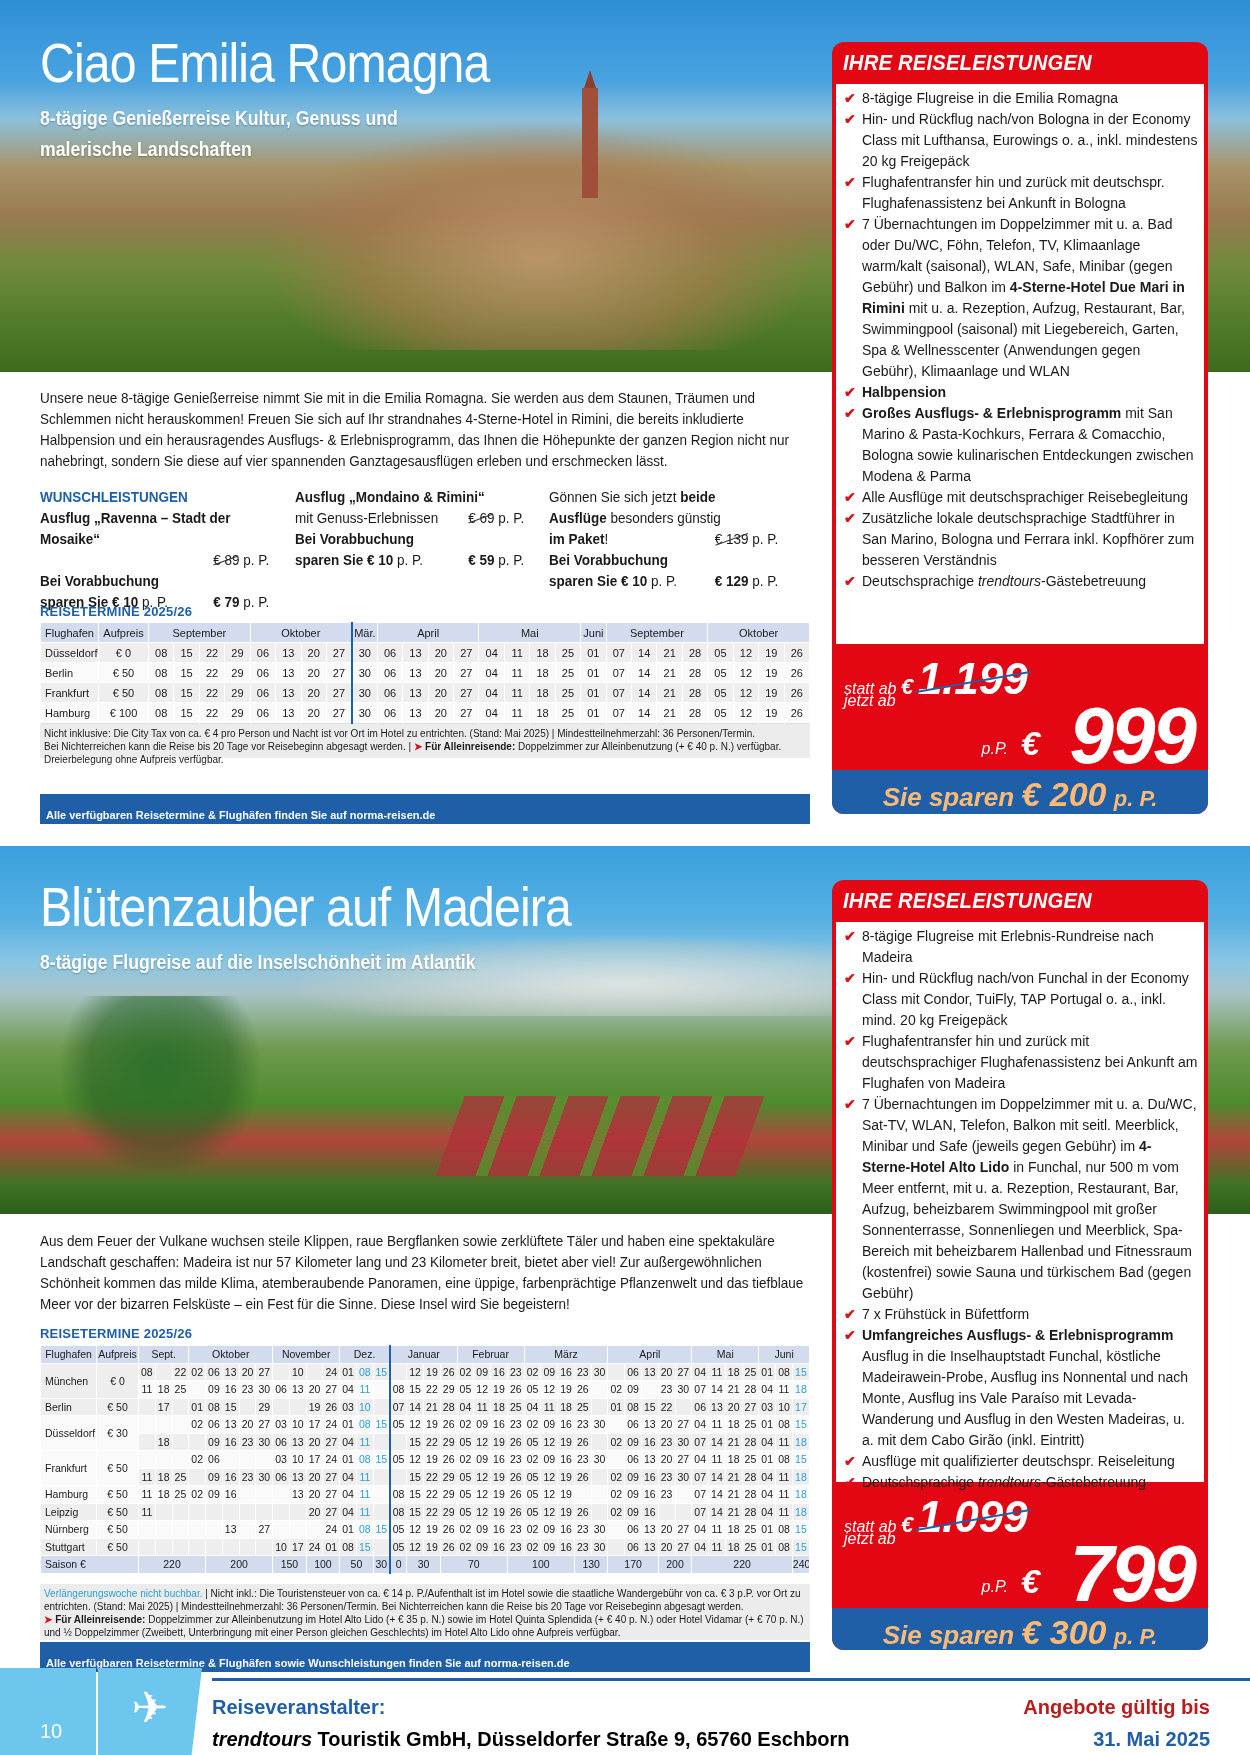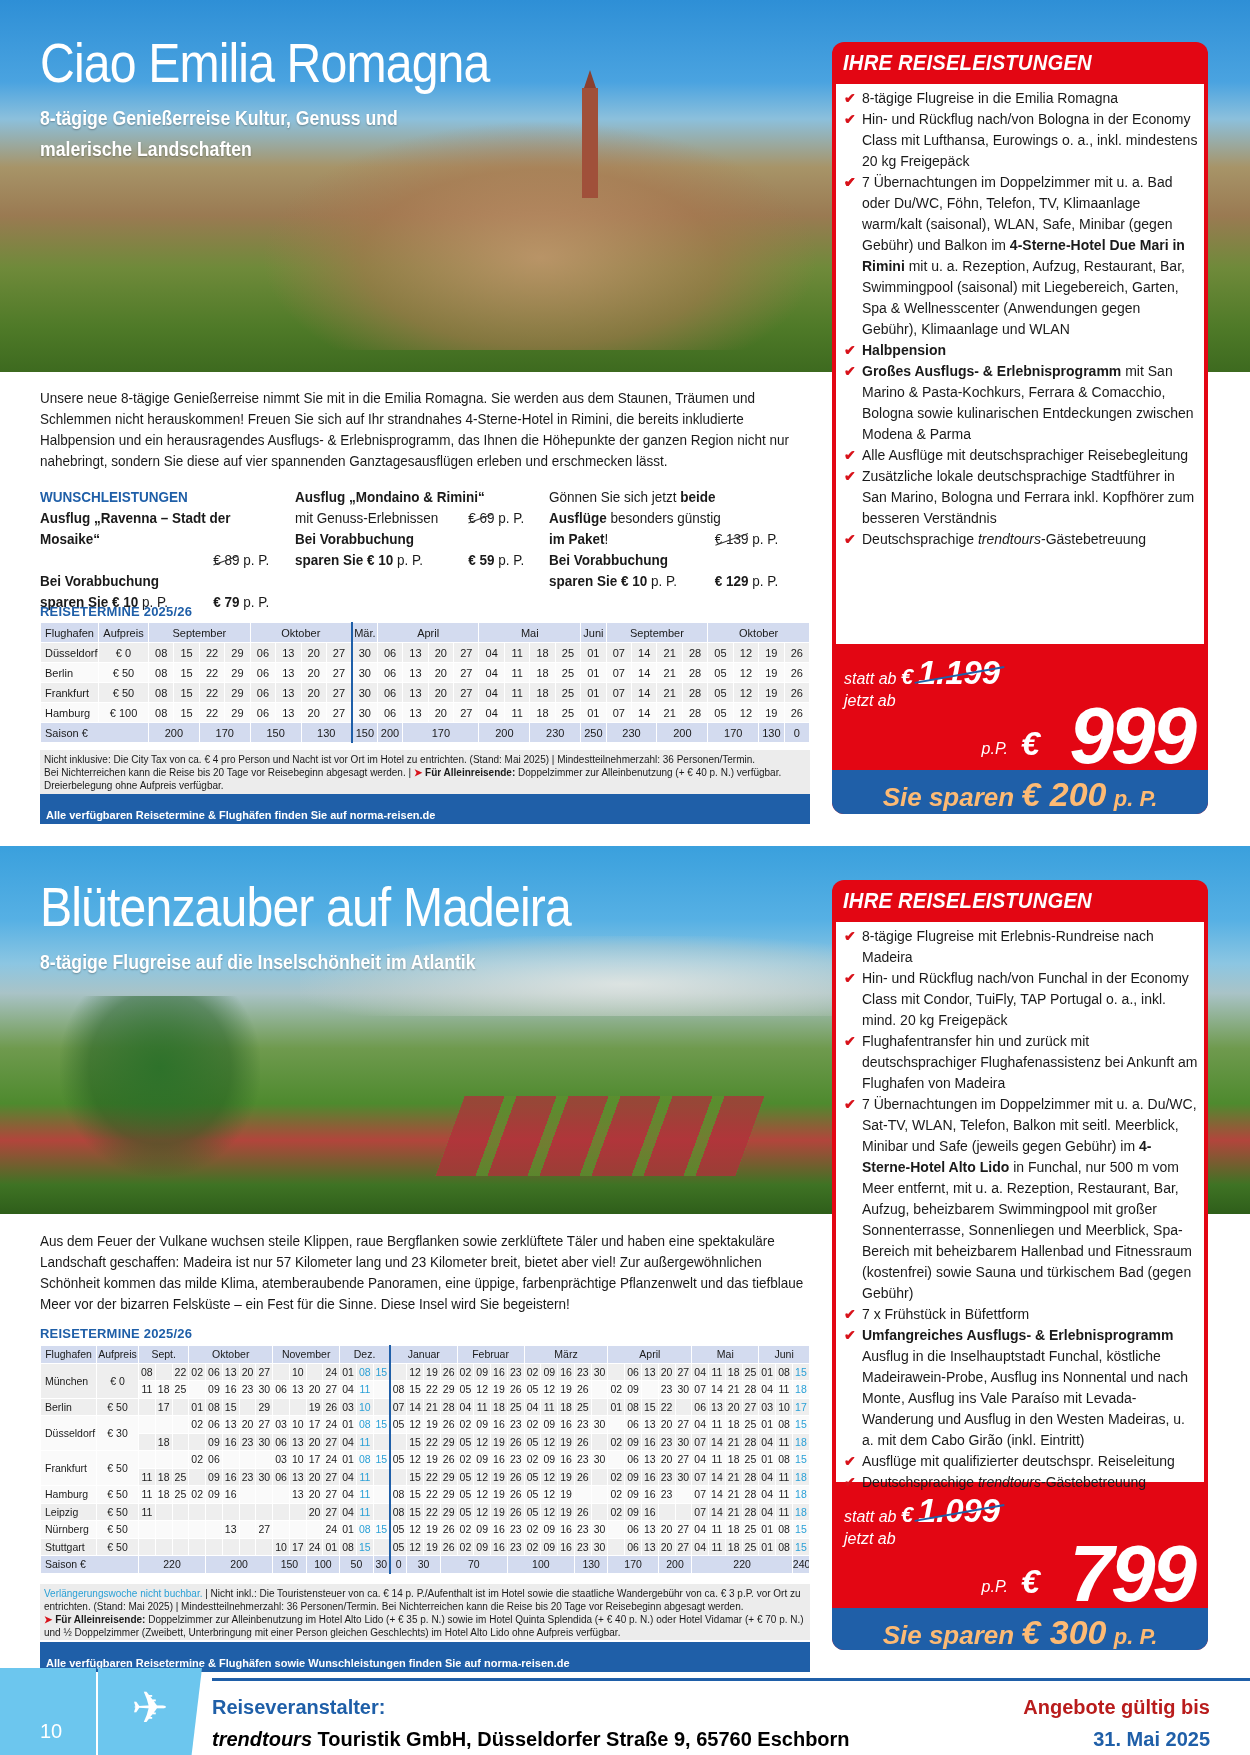--- a/index.html
+++ b/index.html
@@ -42,42 +42,42 @@
   table.dates td, table.dates th { border: 1px solid #fff; text-align: center; padding: 0; height: 20px; font-weight: 400; white-space: nowrap; overflow: hidden; }
   table.dates th { background: #d3dbef; }
   table.dates td { background: #fafafa; }
   table.dates tr:nth-child(odd) td { background: #eeeeee; }
   table.dates td.l { text-align: left; padding-left: 4px; margin-left: 41px; }
   table.dates tr.saison td { background: #d3dbef; }
   table.dates .sep { border-left: 2px solid #1f5fa8; }
   table.dates .blue { color: #2aa0d6; }
   .sec2 table.dates td, .sec2 table.dates th { height: 17.5px; font-size: 10.5px; }
   .note { position: absolute; left: 40px; width: 770px; background: #ececec; font-size: 10px; line-height: 13px; padding: 3px 4px; }
-  .sec1 .note { top: 750px; height: 47px; }
+  .sec1 .note { top: 724px; height: 34px; }
   .sec2 .note { top: 738px; height: 56px; }
   .note .blue { color: #2aa0d6; }
   .note .arrow { color: #d8121a; font-weight: 700; }
   .bar { position: absolute; left: 40px; width: 770px; background: #1f5fa8; color: #fff; font-weight: 700; font-size: 11px; padding: 15px 6px; height: 20px; }
   .sec1 .bar { top: 794px; }
   .sec2 .bar { top: 796px; }
   .box { position: absolute; left: 832px; width: 376px; border-radius: 12px; background: #e30613; overflow: hidden; }
   .sec1 .box { top: 42px; height: 772px; }
   .sec2 .box { top: 34px; height: 770px; }
   .box .bh { color: #fff; font-weight: 700; font-style: italic; font-size: 22px; padding: 8px 12px 0 12px; height: 42px; transform: scaleX(.92); transform-origin: left; letter-spacing: .2px; }
   .box .bl { background: #fff; margin: 0 4px; padding: 4px 6px 6px 8px; font-size: 14px; line-height: 21px; }
   .sec1 .box .bl { height: 560px; }
   .sec2 .box .bl { height: 560px; }
   .box .bl li { list-style: none; position: relative; padding-left: 18px; }
   .box .bl li .chk { position: absolute; left: 0; top: 0; color: #d8121a; font-weight: 700; }
   .box .bl b { font-weight: 700; }
   .box .bl i { font-style: italic; }
   .price { position: relative; height: 126px; color: #fff; }
   .price .statt { position: absolute; left: 12px; top: 10px; font-style: italic; font-size: 16px; }
   .price .statt .eur { font-size: 22px; font-weight: 700; }
-  .price .old { font-size: 33px; font-weight: 700; font-style: italic; position: relative; }
+  .price .old { font-size: 44px; font-weight: 700; font-style: italic; position: relative; }
   .price .old:after { content: ""; position: absolute; left: -4px; right: -4px; top: 55%; border-top: 2px solid #1f5fa8; transform: rotate(-10deg); }
   .price .jetzt { position: absolute; left: 12px; top: 48px; font-style: italic; font-size: 16px; }
   .price .big { position: absolute; right: 14px; top: 52px; font-size: 80px; font-weight: 700; font-style: italic; letter-spacing: -3px; line-height: 80px; }
   .price .pp { position: absolute; right: 200px; top: 96px; font-size: 16px; font-style: italic; }
   .price .eurbig { position: absolute; right: 168px; top: 80px; font-size: 34px; font-weight: 700; font-style: italic; }
   .save { background: #1f5fa8; color: #fdba74; height: 50px; text-align: center; font-weight: 700; font-style: italic; font-size: 26px; line-height: 48px; }
   .save .sv { font-size: 34px; }
   .save .spp { font-size: 22px; }
   .footer { position: absolute; left: 0; top: 1668px; width: 1250px; height: 87px; }
   .footer .pg { position: absolute; left: 0; top: 0; width: 96px; height: 87px; background: #6cc6ee; color: #fff; font-size: 20px; padding: 52px 0 0 40px; }
@@ -310,21 +310,21 @@
     <div><span>Bei Nichterreichen kann die Reise bis 20 Tage vor Reisebeginn abgesagt werden.  |</span> <span class="arrow">➤</span> <b>Für Alleinreisende:</b> <span>Doppelzimmer zur Alleinbenutzung (+ € 40 p. N.) verfügbar.</span></div>
     <div>Dreierbelegung ohne Aufpreis verfügbar.</div>
   </div>
   <div class="bar">Alle verfügbaren Reisetermine &amp; Flughäfen finden Sie auf norma-reisen.de</div>
 
   <aside class="box">
     <div class="bh">IHRE REISELEISTUNGEN</div>
     <ul class="bl" id="b1">
         <li><span class="chk">✔</span><span>8-tägige Flugreise in die Emilia Romagna</span></li>
         <li><span class="chk">✔</span><span>Hin- und Rückflug nach/von Bologna in der Economy Class mit Lufthansa, Eurowings o. a., inkl. mindestens 20 kg Freigepäck</span></li>
-        <li><span class="chk">✔</span></li>
+        <li><span class="chk">✔</span><span>Flughafentransfer hin und zurück mit deutschspr. Flughafenassistenz bei Ankunft in Bologna</span></li>
         <li><span class="chk">✔</span><span>7 Übernachtungen im Doppelzimmer mit u. a. Bad oder Du/WC, Föhn, Telefon, TV, Klimaanlage warm/kalt (saisonal), WLAN, Safe, Minibar (gegen Gebühr) und Balkon im </span><b>4-Sterne-Hotel Due Mari in Rimini</b><span> mit u. a. Rezeption, Aufzug, Restaurant, Bar, Swimmingpool (saisonal) mit Liegebereich, Garten, Spa &amp; Wellnesscenter (Anwendungen gegen Gebühr), Klimaanlage und WLAN</span></li>
         <li><span class="chk">✔</span><b>Halbpension</b></li>
         <li><span class="chk">✔</span><b>Großes Ausflugs- &amp; Erlebnisprogramm</b><span> mit San Marino &amp; Pasta-Kochkurs, Ferrara &amp; Comacchio, Bologna sowie kulinarischen Entdeckungen zwischen Modena &amp; Parma</span></li>
         <li><span class="chk">✔</span><span>Alle Ausflüge mit deutschsprachiger Reisebegleitung</span></li>
         <li><span class="chk">✔</span><span>Zusätzliche lokale deutschsprachige Stadtführer in San Marino, Bologna und Ferrara inkl. Kopfhörer zum besseren Verständnis</span></li>
         <li><span class="chk">✔</span><span>Deutschsprachige </span><i>trendtours</i><span>-Gästebetreuung</span></li>
       </ul>
     <div class="price">
       <div class="statt"><span>statt ab</span> <span class="eur">€</span> <span class="old">1.199</span></div>
       <div class="jetzt">jetzt ab</div>

